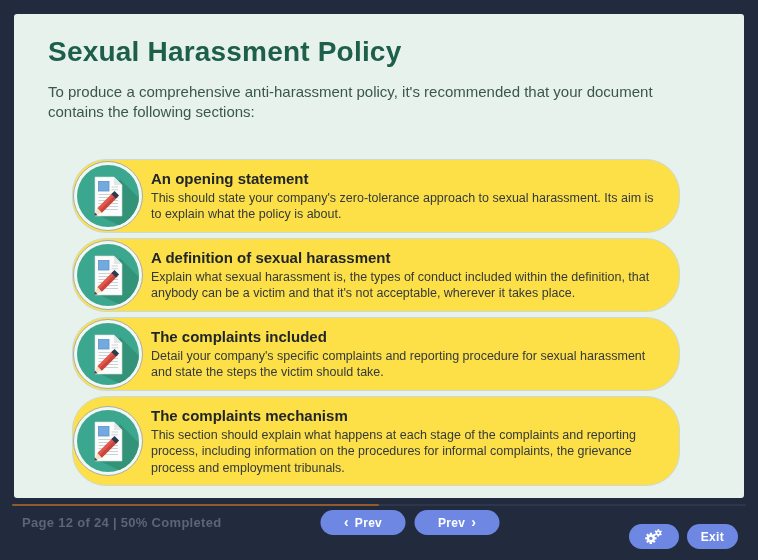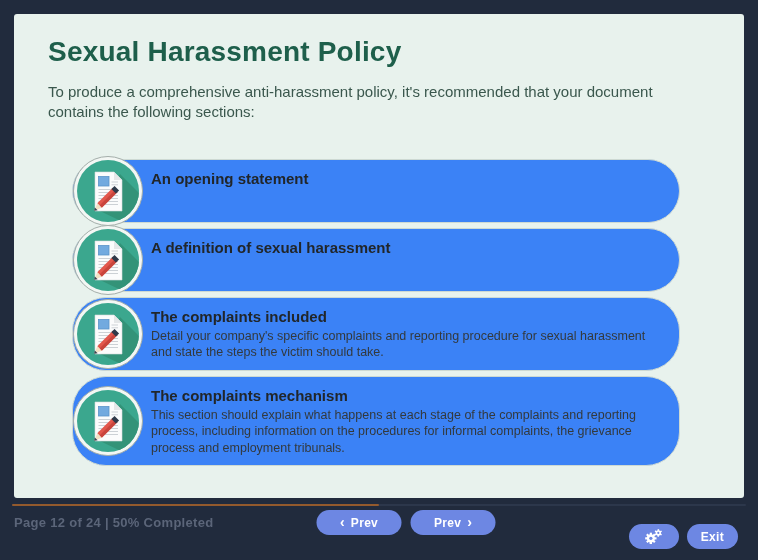--- a/index.html
+++ b/index.html
@@ -14,31 +14,31 @@
     background:#e8f2ed;border-radius:3px;padding:22px 38px 0 34px;
   }
   .slide h1{
     margin:0 0 14px 0;font-size:28px;font-weight:600;color:#1e5f4b;letter-spacing:0.2px;
   }
   .intro{
     margin:0 0 36px 0;font-size:15px;line-height:1.35;color:#3a574d;max-width:692px;
   }
   .cards{margin-left:24px;margin-right:26px;}
   .card{
-    position:relative;background:#3b82f6;border:1px solid #cdd9d3;border-radius:34px;
+    position:relative;background:#fde047;border:1px solid #cdd9d3;border-radius:34px;
     min-height:64px;padding:10px 18px 9px 78px;margin-bottom:5px;
   }
   .icon-wrap{
     position:absolute;left:-1px;top:50%;transform:translateY(-50%);
     width:72px;height:72px;display:block;
   }
   .card-heading{font-size:15px;font-weight:700;color:#21262a;margin-bottom:3px;}
   .card-body{font-size:12.5px;line-height:1.32;color:#33393d;max-width:592px;}
   
-  .footer{position:absolute;left:0;top:498px;width:758px;height:62px;background:#212b3d;}
+  .footer{position:absolute;left:0;top:498px;width:758px;height:62px;background:#212b3d;padding-left:8px;}
   .progress-track{
     position:absolute;left:12px;right:12px;top:6px;height:2px;background:#2c374b;border-radius:1px;
   }
   .progress-fill{height:100%;background:#935a2d;border-radius:1px;width:0;}
   .footer-row{position:relative;height:100%;padding-top:13px;}
   .page-status{
     position:absolute;left:14px;top:17px;font-size:13px;font-weight:600;
     color:#5b6579;letter-spacing:0.3px;
   }
   .pill{
@@ -129,29 +129,31 @@
 
     <div class="cards">
 
       <div class="card">
         <span class="icon-wrap">
           <svg width="72" height="72" viewBox="0 0 72 72">
               <use href="#doc-pencil"></use>
             </svg>
         </span>
         <div class="card-heading">An opening statement</div>
+        <div class="card-body">This should state your company's zero-tolerance approach to sexual harassment. Its aim is to explain what the policy is about.</div>
       </div>
 
       <div class="card">
         <span class="icon-wrap">
           <svg width="72" height="72" viewBox="0 0 72 72">
               <use href="#doc-pencil"></use>
             </svg>
         </span>
         <div class="card-heading">A definition of sexual harassment</div>
+        <div class="card-body">Explain what sexual harassment is, the types of conduct included within the definition, that anybody can be a victim and that it's not acceptable, wherever it takes place.</div>
       </div>
 
       <div class="card">
         <span class="icon-wrap">
           <svg width="72" height="72" viewBox="0 0 72 72">
               <use href="#doc-pencil"></use>
             </svg>
         </span>
         <div class="card-heading">The complaints included</div>
         <div class="card-body">Detail your company's specific complaints and reporting procedure for sexual harassment and state the steps the victim should take.</div>

